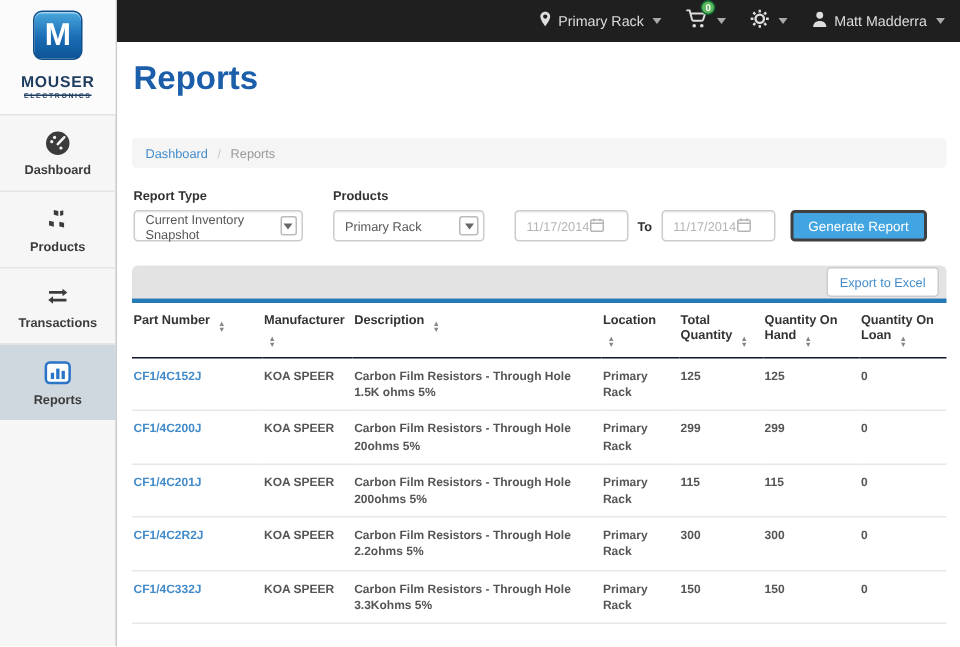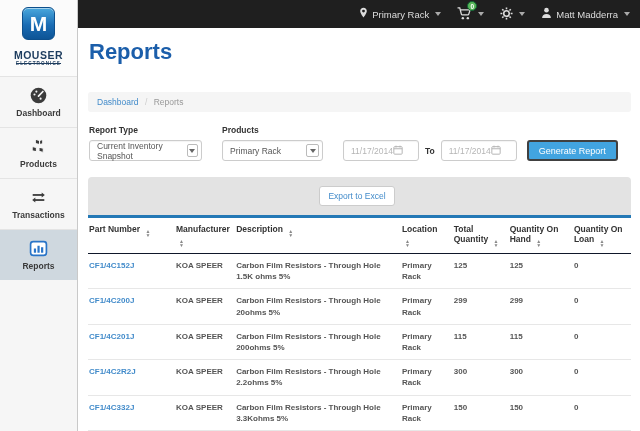--- a/index.html
+++ b/index.html
@@ -90,22 +90,22 @@
   .to-label{ font-size:8.5px; font-weight:bold; color:#333; }
   .btn-generate{
     height:21px; padding:0 10px; background:var(--button_blue);
     border:2px solid #404040; border-radius:3px; color:#fff; font-size:9px;
     font-family:inherit; cursor:pointer; margin-left:4px;
   }
 
   
   .panel{ margin-top:16px; }
   .panel-toolbar{
-    background:var(--toolbar_gray); border-radius:4px 4px 0 0; height:38px;
-    display:flex; align-items:center; justify-content:center; padding-right:5px;
+    background:var(--toolbar_gray); border-radius:4px 4px 0 0; height:22px;
+    display:flex; align-items:center; justify-content:flex-end; padding-right:5px;
   }
   .btn-export{
     background:#fff; border:1px solid #ccc; border-radius:3px; color:var(--link_blue);
     font-size:8.5px; font-family:inherit; padding:4px 8px; cursor:pointer;
   }
   .blue-rule{ height:3px; background:var(--blue_rule); }
 
   table.report{ width:100%; border-collapse:collapse; table-layout:fixed; }
   table.report th{
     text-align:left; font-size:8.5px; color:#333; vertical-align:top;

